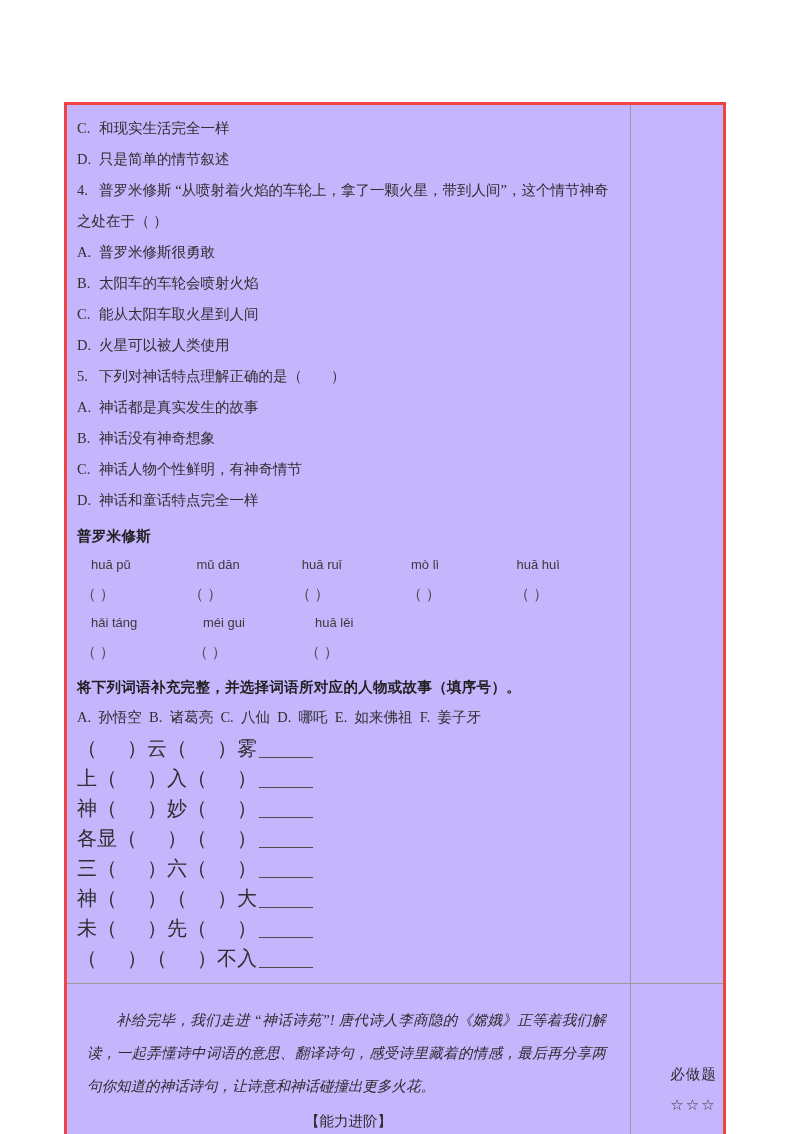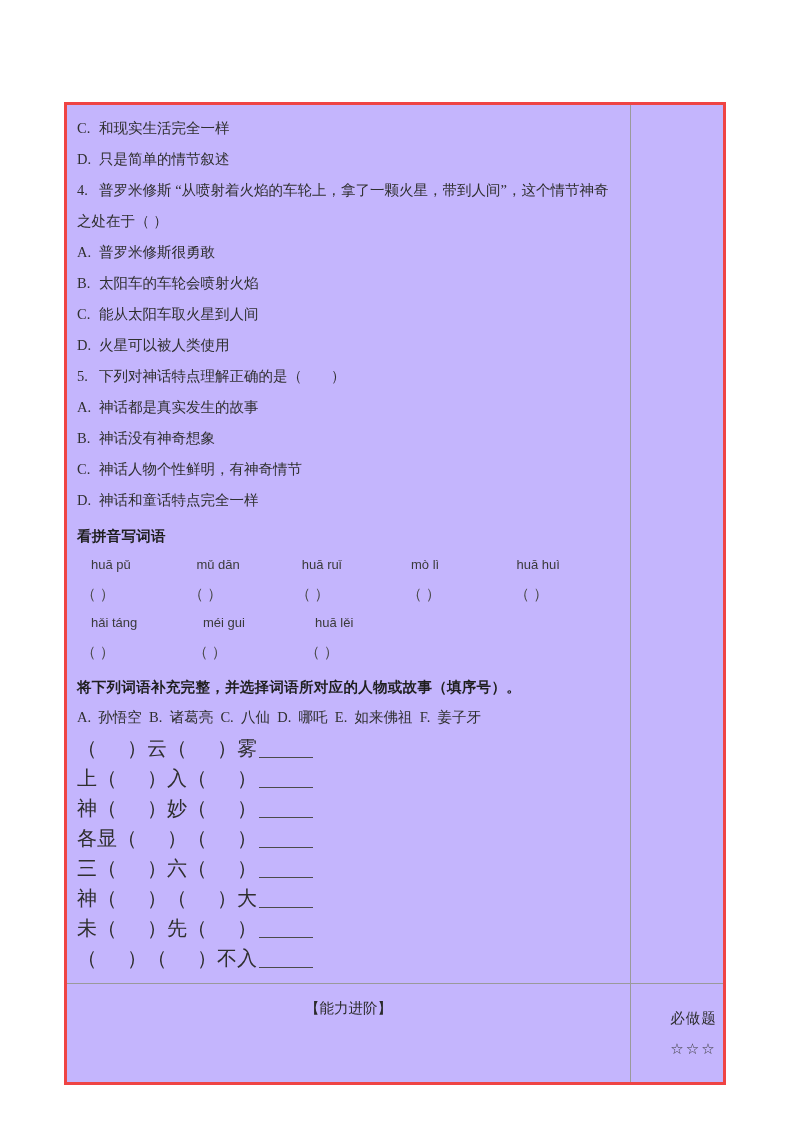--- a/index.html
+++ b/index.html
@@ -193,21 +193,21 @@
       <div class="qline"><span class="opt-letter">B.</span><span>太阳车的车轮会喷射火焰</span></div>
       <div class="qline"><span class="opt-letter">C.</span><span>能从太阳车取火星到人间</span></div>
       <div class="qline"><span class="opt-letter">D.</span><span>火星可以被人类使用</span></div>
 
       <div class="qline"><span class="opt-letter">5.</span><span>下列对神话特点理解正确的是（        ）</span></div>
       <div class="qline"><span class="opt-letter">A.</span><span>神话都是真实发生的故事</span></div>
       <div class="qline"><span class="opt-letter">B.</span><span>神话没有神奇想象</span></div>
       <div class="qline"><span class="opt-letter">C.</span><span>神话人物个性鲜明，有神奇情节</span></div>
       <div class="qline"><span class="opt-letter">D.</span><span>神话和童话特点完全一样</span></div>
 
-      <div class="section-head">看拼音写词语</div>
+      <div class="section-head">普罗米修斯</div>
 
       <div class="pinyin-row">
         <span class="py-cellA">huā  pǔ</span>
         <span class="py-cellB">mǔ dān</span>
         <span class="py-cellC">huā ruǐ</span>
         <span class="py-cellD">mò lì</span>
         <span class="py-cellE">huā huì</span>
       </div>
 
       <div class="paren-row">
@@ -249,20 +249,21 @@
         <span class="idiom-left"><span>未（      ）先（      ）</span><span class="blankline"></span></span>
         <span class="idiom-right"><span>（      ）（      ）不入</span><span class="blankline"></span></span>
       </div>
 
     </div>
     <div class="cell-side"></div>
   </div>
 
   <div class="trow">
     <div class="cell-main">
+      <div class="narrative">补给完毕，我们走进 “神话诗苑”! 唐代诗人李商隐的《嫦娥》正等着我们解读，一起弄懂诗中词语的意思、翻译诗句，感受诗里藏着的情感，最后再分享两句你知道的神话诗句，让诗意和神话碰撞出更多火花。</div>
       <div class="narrative-center">【能力进阶】</div>
       <div class="pad-bottom"></div>
     </div>
     <div class="cell-side">
       <div class="side-label">必做题</div>
       <div class="side-stars">☆☆☆</div>
     </div>
   </div>
 
 </div>

